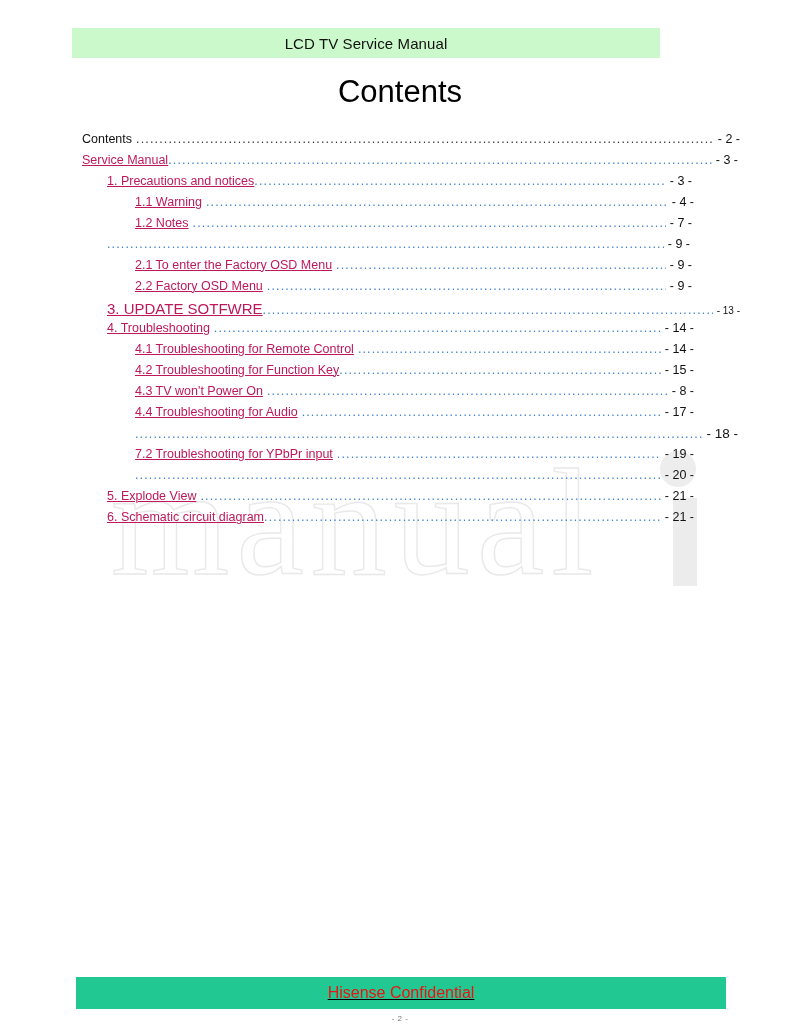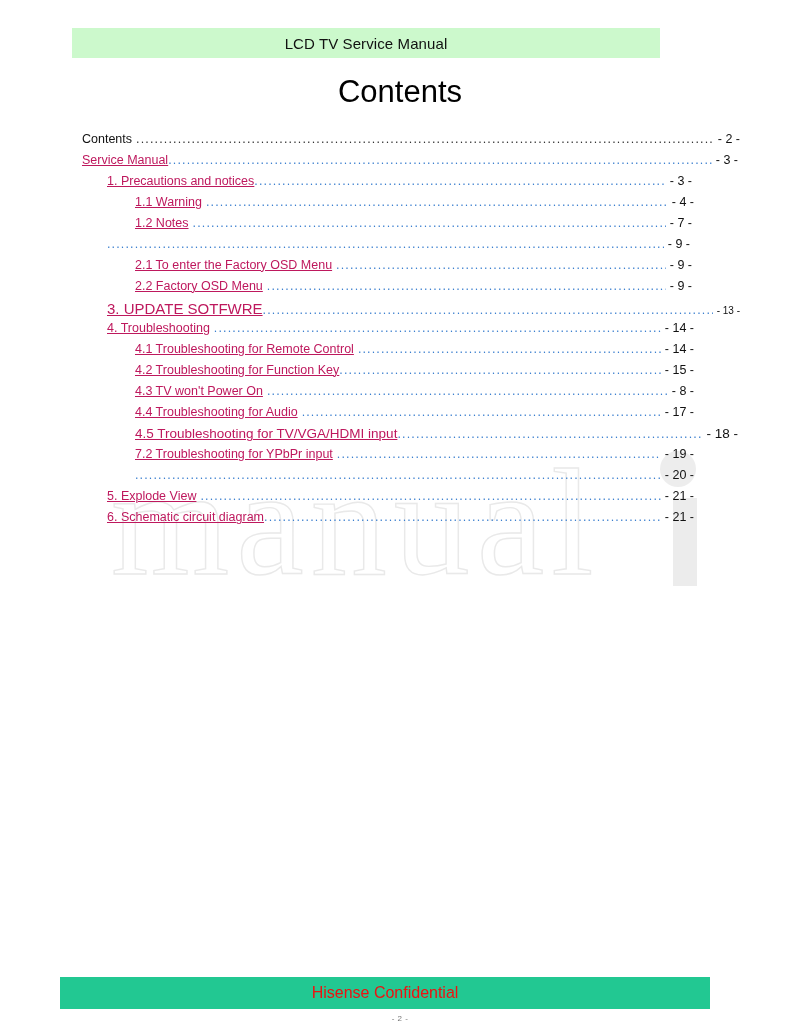--- a/index.html
+++ b/index.html
@@ -155,28 +155,29 @@
   
   .toc-row.w-full  { width: 668px; }
   .toc-row.w-a     { width: 666px; }
   .toc-row.w-b     { width: 620px; text-align: center; }
   .toc-row.w-c     { width: 622px; }
   .toc-row.w-d     { width: 618px; }
 
   
   .footer-band {
     position: absolute;
-    left: 60px;
+    left: 76px;
     top: 977px;
     width: 650px;
     height: 32px;
     background: #22c892;
     display: flex;
     align-items: center;
     justify-content: center;
+    text-decoration: underline;
   }
   .footer-title {
     font-size: 16px;
     color: #ee1111;
     white-space: nowrap;
   }
   .footer-pageno {
     position: absolute;
     left: 0;
     top: 1014px;
@@ -297,21 +298,20 @@
       </div>
       <div class="toc-row lvl2 w-c">
         <span class="lvl-pad"></span>
         <span class="toc-label">4.4 Troubleshooting for Audio</span>
         <span class="toc-gap"></span>
         <span class="toc-dots">...................................................................................................................................................................................</span>
         <span class="toc-page">- 17 -</span>
       </div>
       <div class="toc-row lvl2 w-a big2 nogap">
         <span class="lvl-pad"></span>
-        <span class="toc-label">4.5 Troubleshooting for TV/VGA/HDMI input</span>
         <span class="toc-gap"></span>
         <span class="toc-dots">...................................................................................................................................................................................</span>
         <span class="toc-page">- 18 -</span>
       </div>
       <div class="toc-row lvl2 w-c">
         <span class="lvl-pad"></span>
         <span class="toc-label">7.2 Troubleshooting for YPbPr input</span>
         <span class="toc-gap"></span>
         <span class="toc-dots">...................................................................................................................................................................................</span>
         <span class="toc-page">- 19 -</span>

